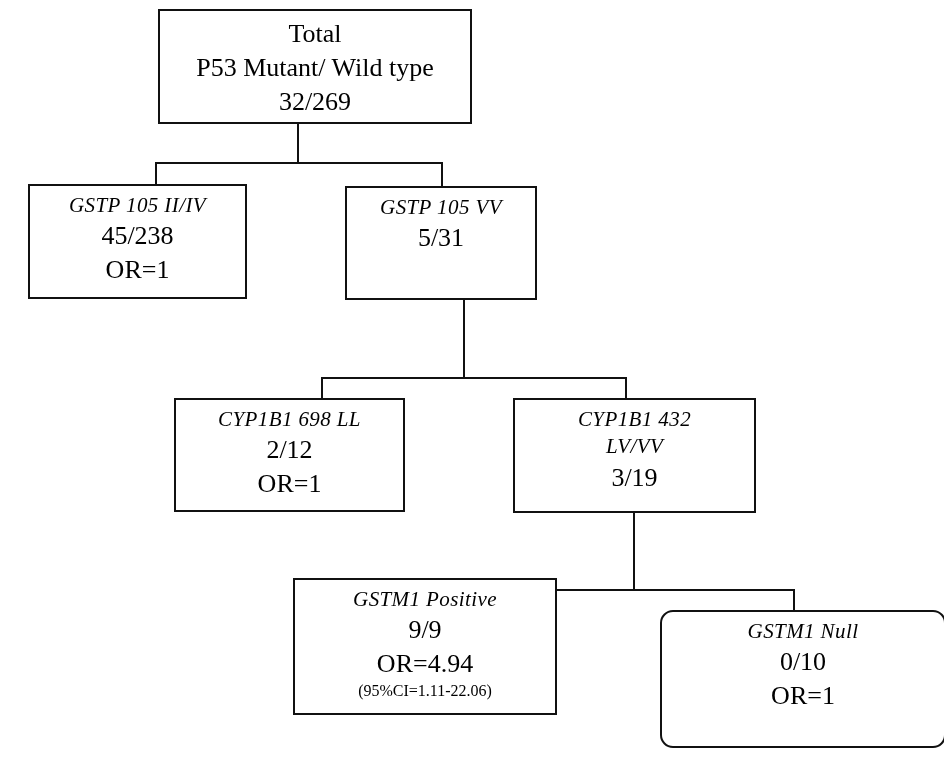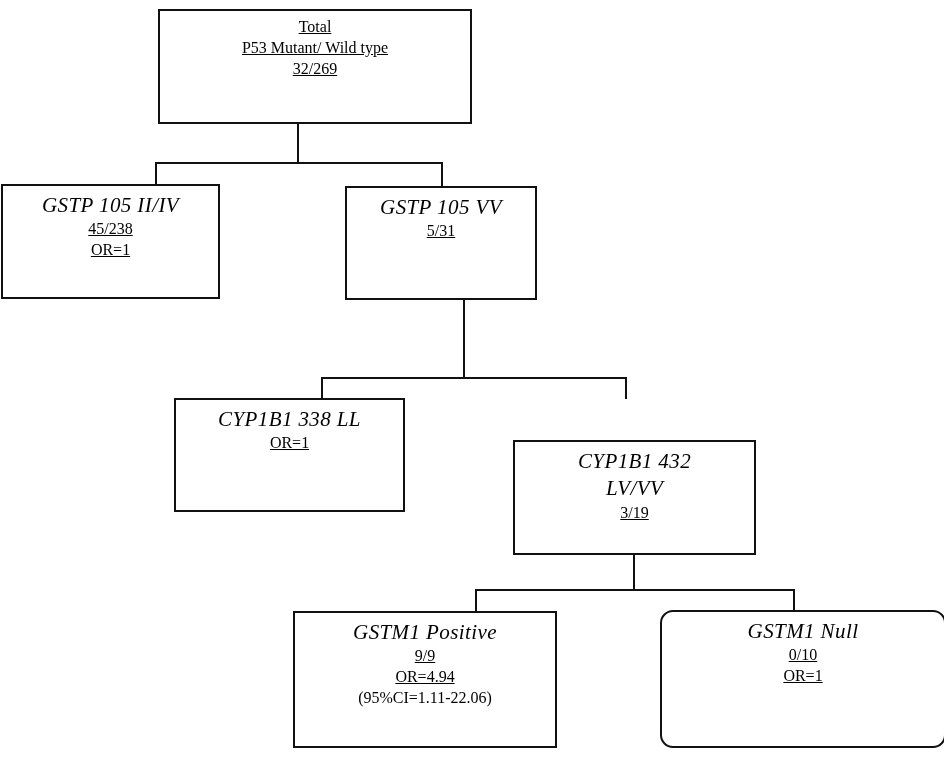--- a/index.html
+++ b/index.html
@@ -31,22 +31,21 @@
     line-height: 1.30;
     white-space: nowrap;
   }
   .gene {
     font-style: italic;
     font-size: 21px;
     letter-spacing: 0.4px;
   }
   .stat {
     font-style: normal;
-    font-size: 16px;
-    text-decoration: underline;
+    font-size: 26px;
   }
   .stat-small {
     font-style: normal;
     font-size: 16px;
   }
   .connector {
     position: absolute;
     background: #111111;
     z-index: 1;
   }
@@ -72,43 +71,44 @@
   <div class="connector h-line" style="left:475px; top:589px; width:320px; height:2px;"></div>
   <div class="connector v-line" style="left:475px; top:589px; width:2px; height:22px;"></div>
   <div class="connector v-line" style="left:793px; top:589px; width:2px; height:22px;"></div>
 
   <div class="node" style="left:158px; top:9px; width:314px; height:115px;">
     <span class="line-1 stat">Total</span>
     <span class="line-2 stat">P53 Mutant/ Wild type</span>
     <span class="line-3 stat">32/269</span>
   </div>
 
-  <div class="node" style="left:1px; top:184px; width:219px; height:115px;">
+  <div class="node" style="left:28px; top:184px; width:219px; height:115px;">
     <span class="line-1 gene">GSTP 105 II/IV</span>
     <span class="line-2 stat">45/238</span>
     <span class="line-3 stat">OR=1</span>
   </div>
 
   <div class="node" style="left:345px; top:186px; width:192px; height:114px;">
     <span class="line-1 gene">GSTP 105 VV</span>
     <span class="line-2 stat">5/31</span>
   </div>
 
   <div class="node" style="left:174px; top:398px; width:231px; height:114px;">
-    <span class="line-1 gene">CYP1B1 338 LL</span>
+    <span class="line-1 gene">CYP1B1 698 LL</span>
+    <span class="line-2 stat">2/12</span>
     <span class="line-3 stat">OR=1</span>
   </div>
 
-  <div class="node" style="left:513px; top:398px; width:243px; height:115px;margin-top:42px;">
+  <div class="node" style="left:513px; top:398px; width:243px; height:115px;">
     <span class="line-1 gene">CYP1B1 432</span>
     <span class="line-2 gene">LV/VV</span>
     <span class="line-3 stat">3/19</span>
   </div>
 
-  <div class="node" style="left:293px; top:611px; width:264px; height:137px;">
+  <div class="node" style="left:293px; top:578px; width:264px; height:137px;">
     <span class="line-1 gene">GSTM1 Positive</span>
     <span class="line-2 stat">9/9</span>
     <span class="line-3 stat">OR=4.94</span>
     <span class="line-4 stat-small">(95%CI=1.11-22.06)</span>
   </div>
 
   <div class="node" style="left:660px; top:610px; width:286px; height:138px;border-radius:13px;">
     <span class="line-1 gene">GSTM1 Null</span>
     <span class="line-2 stat">0/10</span>
     <span class="line-3 stat">OR=1</span>

